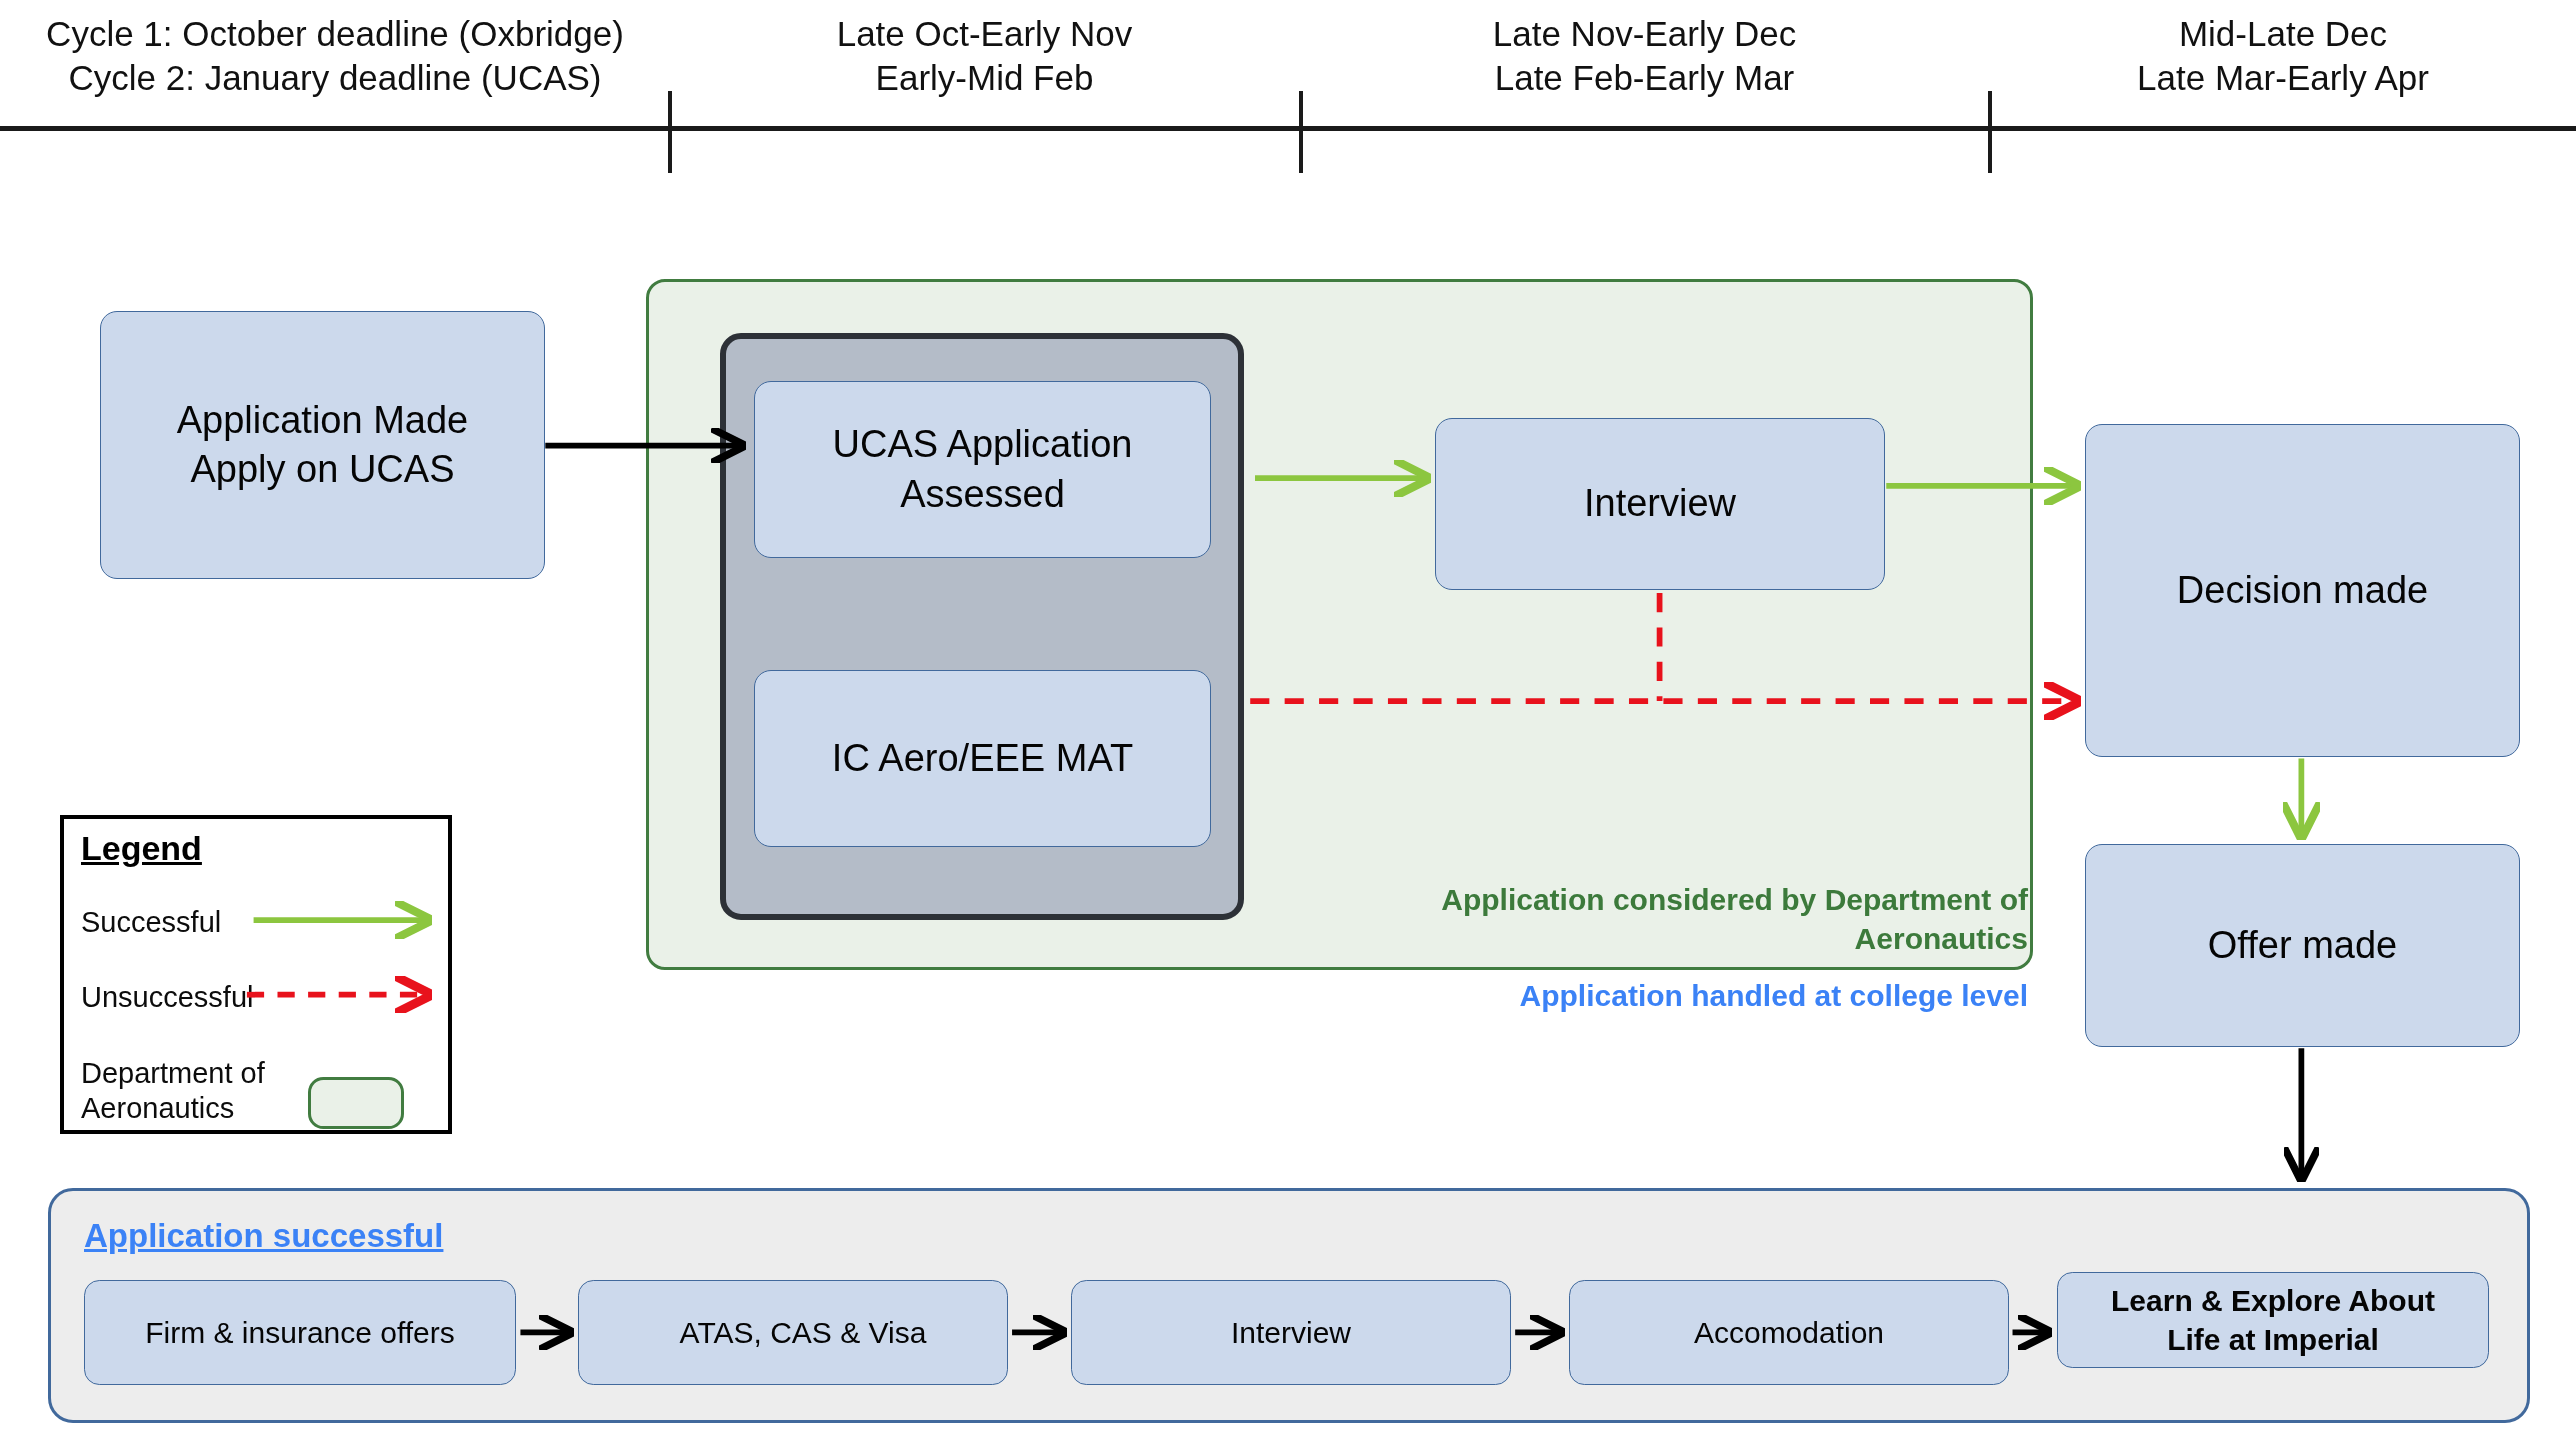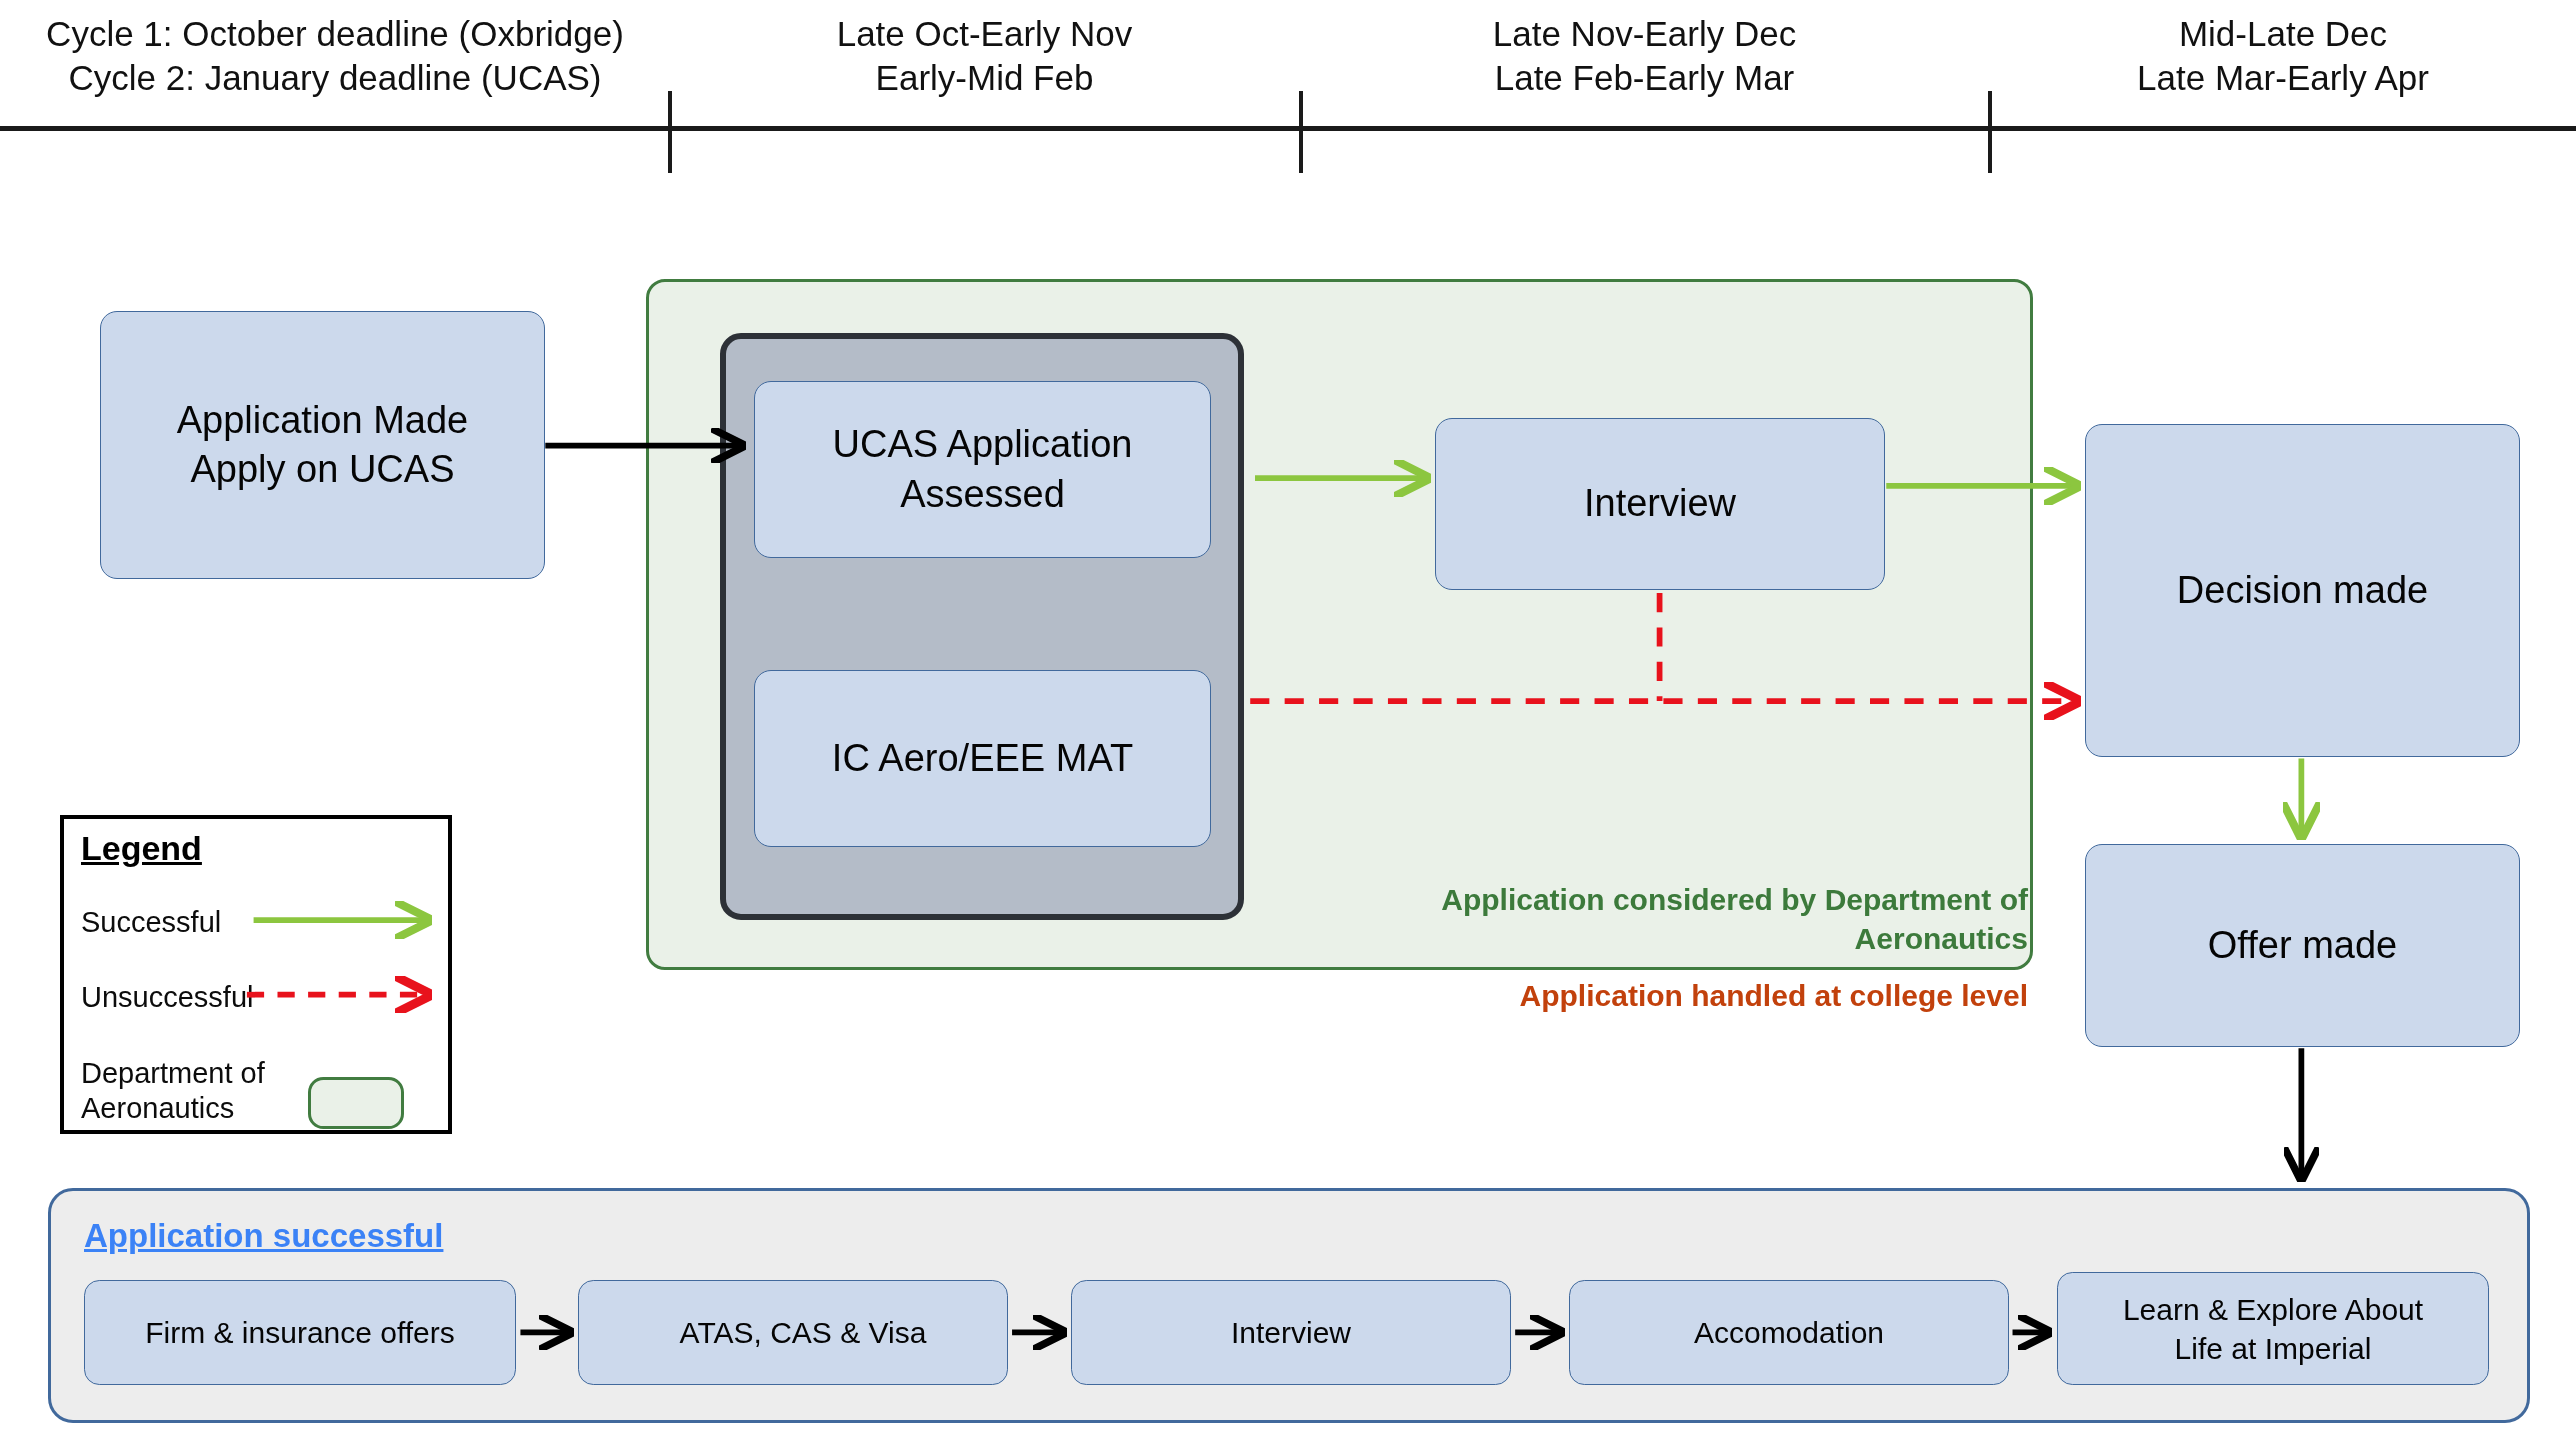--- a/index.html
+++ b/index.html
@@ -82,21 +82,21 @@
     line-height: 1.3;
     text-align: right;
     color: #3c7a3b;
   }
   .college-note {
     position: absolute;
     font-size: 30px;
     font-weight: bold;
     line-height: 1.3;
     text-align: right;
-    color: #c2410c;
+    color: #3b82f6;
   }
 
   
   .assess-container {
     position: absolute;
     box-sizing: border-box;
     background: #b4bcc8;
     border: 6.7px solid #2d3137;
     border-radius: 21px;
   }
@@ -268,21 +268,21 @@
         <span>Interview</span>
       </div>
   </div>
 
   <div class="node small" style="left:1569px; top:1280px; width:440px; height:105px;">
     <div>
         <span>Accomodation</span>
       </div>
   </div>
 
-  <div class="node small" style="left:2057px; top:1272px; width:432px; height:113px;">
+  <div class="node small" style="left:2057px; top:1272px; width:432px; height:96px;font-weight:bold;">
     <div>
       <span>Learn &amp; Explore About</span>
       <span>Life at Imperial</span>
     </div>
   </div>
 
   <svg class="arrows" viewBox="0 0 2693 1516">
     <defs>
       <marker id="ah-black" viewBox="0 0 10 10" refX="9" refY="5" markerWidth="6" markerHeight="6" orient="auto-start-reverse">
         <path d="M 0 0 L 10 5 L 0 10" fill="none" stroke="#000000" stroke-width="2.2"></path>

